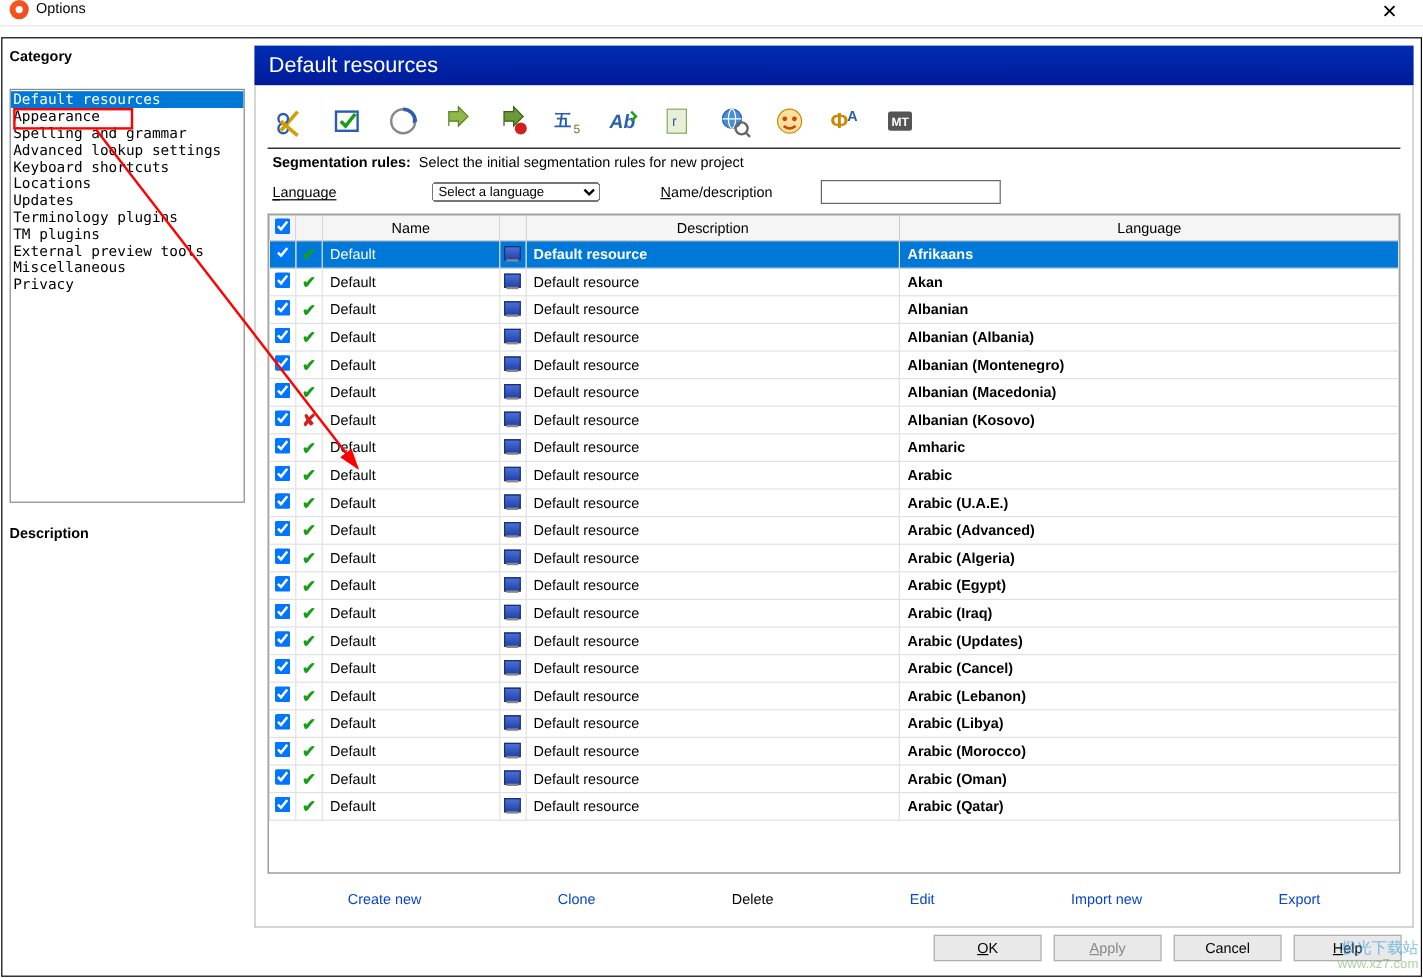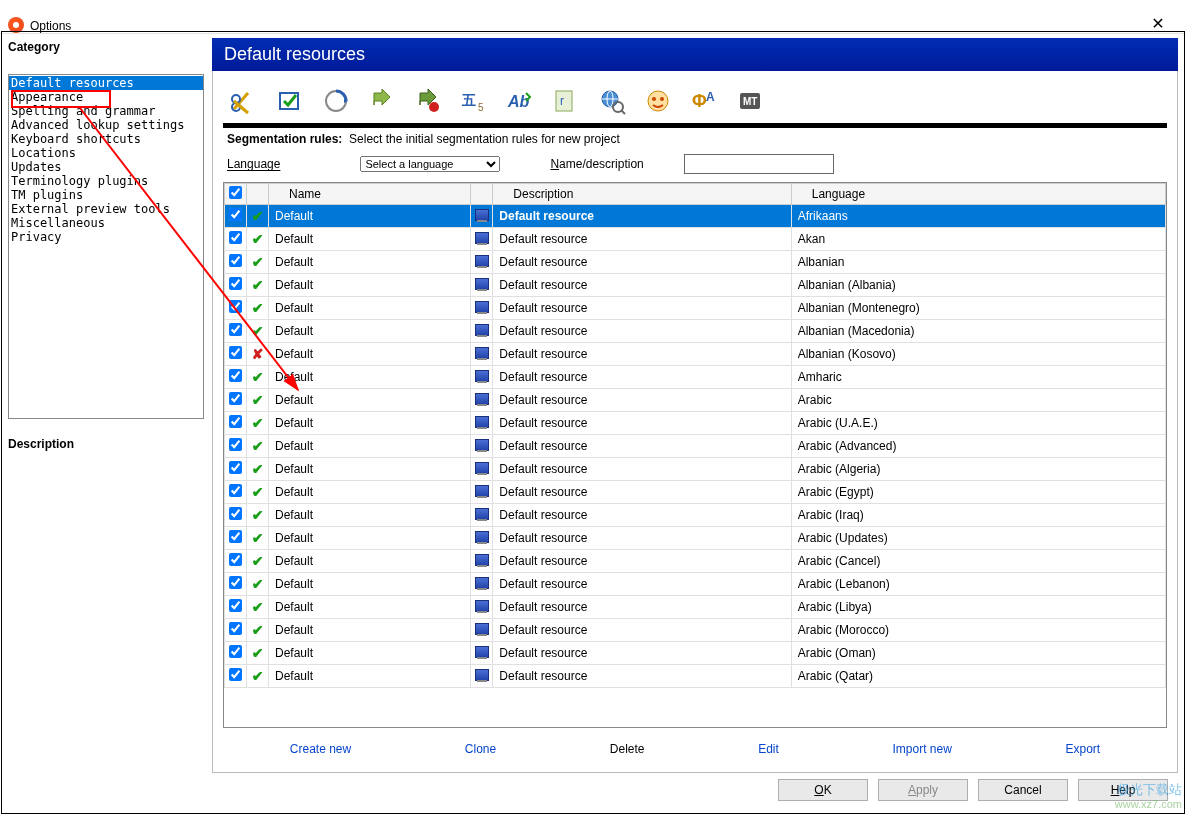--- a/index.html
+++ b/index.html
@@ -1,18 +1,18 @@
 <!DOCTYPE html>
 <html><head>
 <meta charset="utf-8">
 <style>
 * { box-sizing: border-box; margin: 0; padding: 0; }
 body { font-family: "Segoe UI", Tahoma, sans-serif; font-size: 12px; background: #fff; width: 1186px; height: 815px; overflow: hidden; position: relative; }
 
-.titlebar { height: 34px; display: flex; align-items: flex-end; border-bottom: 1px solid #e5e5e5; padding: 0 8px; }
+.titlebar { height: 22px; display: flex; align-items: flex-start; border-bottom: 1px solid #e5e5e5; padding: 0 8px; }
 .titlebar .logo { width: 16px; height: 16px; background: radial-gradient(circle at 30% 30%, #ff5722, #e64a19); border-radius: 50%; margin-right: 6px; position:relative;}
 .titlebar .logo::after{content:"";position:absolute;width:6px;height:6px;background:#fff;border-radius:50%;top:5px;left:5px;}
 .titlebar .title { flex: 1; font-size: 12px; }
 .titlebar .close { width: 40px; text-align: center; font-size: 16px; cursor: pointer; }
 
 .outer { position: absolute; top:30px; left:0; right:0; bottom:0; border:1px solid #000; margin:1px 1px 1px 1px; padding:6px; display:flex; gap:8px; font-size:11px; }
 
 .left-col { width: 196px; display:flex; flex-direction:column; gap:16px; }
 .category-label, .description-label { font-weight: bold; font-size:12px; padding:2px 0 4px 0;}
 .category-box { border:1px solid #888; height: 345px; overflow:auto; font-family: "SimSun","MS Gothic",monospace; font-size:12px; line-height:14px; padding-top:1px;}
@@ -20,37 +20,37 @@
 .category-box .item.selected { background: #0078d7; color:#fff; }
 .red-mark { position:absolute; border:2px solid red; }
 .desc-box { border:1px solid #888; flex:1; padding:2px; font-family: "SimSun","MS Gothic",monospace; font-size:12px; line-height:14px;}
 
 .right-col { flex:1; display:flex; flex-direction:column; }
 .header-bar { background: #001a99; background: linear-gradient(#002db3,#001a99); color:#fff; font-size:18px; padding:6px 12px; }
 .main-panel { flex:1; border:1px solid #bbb; border-top:none; padding:10px 10px 6px 10px; display:flex; flex-direction:column; overflow:hidden; margin-bottom:4px;}
 
 .toolbar { display:flex; gap:14px; padding:4px 6px 6px 6px; align-items:center;}
 .toolbar .tbtn { width:32px; height:32px; display:flex; align-items:center; justify-content:center; cursor:pointer;}
-.seg-row { border-top:5px solid #000000; padding:4px 4px 6px 4px; font-size:12px;}
+.seg-row { border-top:1px solid #000000; padding:4px 4px 6px 4px; font-size:12px;}
 .seg-row b{font-weight:bold;}
 .filter-row { display:flex; align-items:center; gap:10px; padding:2px 4px 8px 4px; font-size:12px;}
 .filter-row .lbl { text-decoration: underline; text-decoration-color:#000; text-underline-offset:2px;}
 .filter-row select { width:140px; font-size:11px;}
 .filter-row input[type=text] { width:150px; height:20px; border:1px solid #666; background:#fff;}
 
 .grid-wrap { flex:1; border:1px solid #888; overflow:hidden; display:flex; position:relative;}
 .grid-scroll {flex:1; overflow-y:scroll;}
 table.grid { width:100%; border-collapse:collapse; font-size:12px; }
-table.grid th { background:#f5f5f5; border:1px solid #ccc; text-align:left; padding:2px 20px; font-weight:normal; font-size:12px; position:sticky; top:0;}
+table.grid th { background:#f5f5f5; border:1px solid #ccc; text-align:center; padding:2px 6px; font-weight:normal; font-size:12px; position:sticky; top:0;}
 table.grid th.chk, table.grid td.chk {width:22px; text-align:center; padding:2px 0;}
 table.grid th.ic, table.grid td.ic {width:22px; text-align:center; padding:2px 0;}
 table.grid td { border:1px solid #e0e0e0; padding:2px 6px; height:23px;}
 table.grid tr.sel td { background:#0078d7; color:#fff; font-weight:bold;}
 table.grid tr td.name { font-weight:normal;}
-table.grid tr td.lang { font-weight:normal;}
+table.grid tr td.lang { font-weight:bold;}
 .check-icon { color:#1a9e1a; font-weight:bold; font-size:14px;}
 .check-icon.red{ color:#d02020;}
 .disk-icon { display:inline-block; width:14px; height:12px; background:linear-gradient(#4a6fd4,#2244aa); border:1px solid #1a2f7a; position:relative;}
 .disk-icon::after{content:"";position:absolute;bottom:-2px;left:1px;width:10px;height:2px;background:#888;}
 
 .actions-row { display:flex; justify-content:space-around; padding:14px 10px 10px 10px; font-size:12px;}
 .actions-row .act { color:#0645cc; cursor:pointer; }
 .actions-row .act.disabled { color:#000000; cursor:default;}
 
 .button-row { display:flex; justify-content:flex-end; gap:10px; padding:2px 10px 6px 0;}

